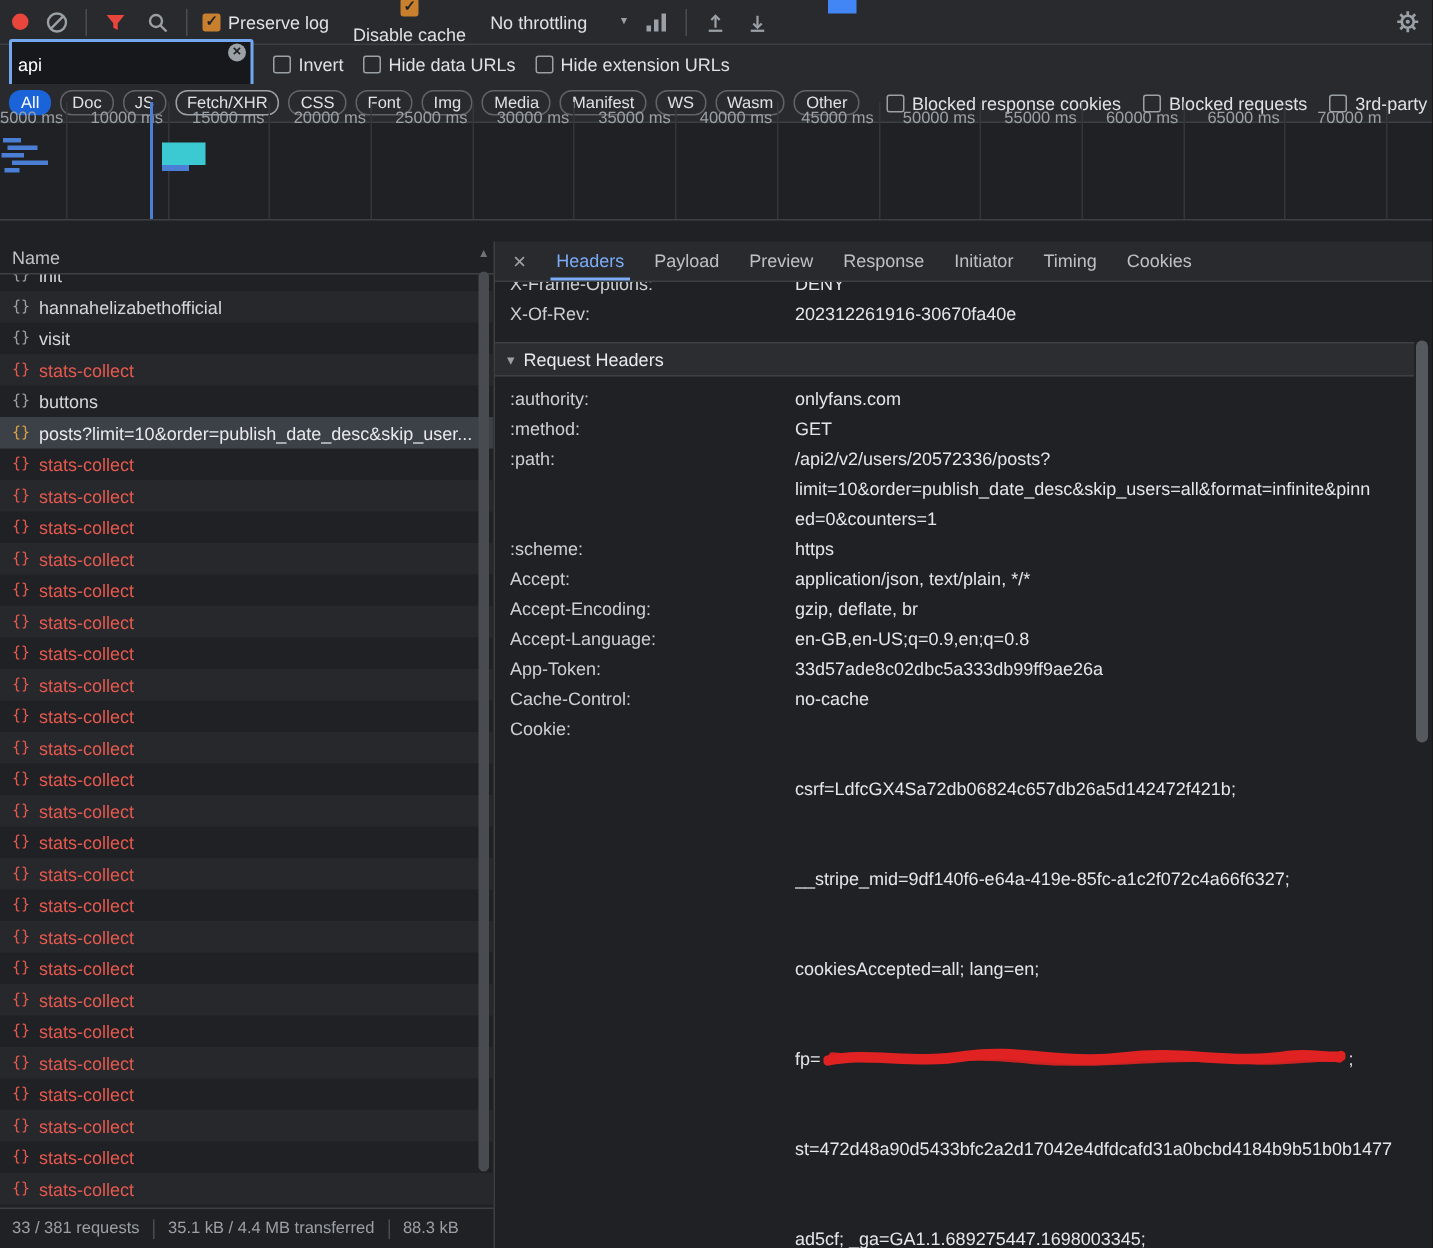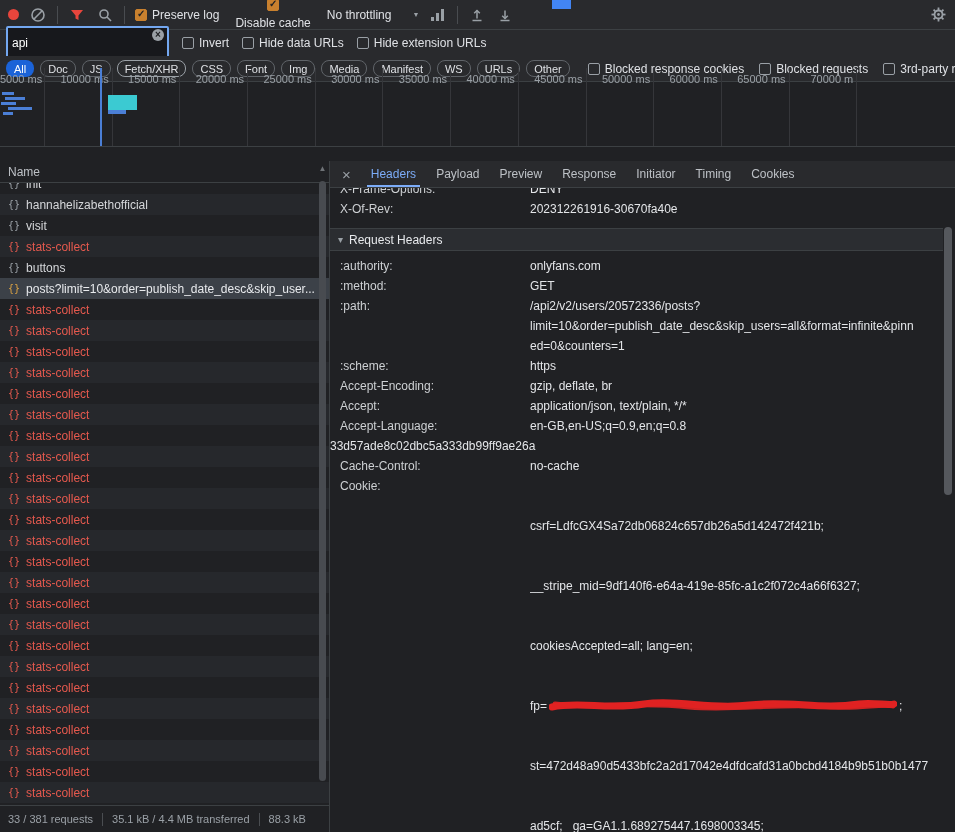--- a/index.html
+++ b/index.html
@@ -193,21 +193,21 @@
   <span class="chip">Font</span>
 
   <span class="chip">Img</span>
 
   <span class="chip">Media</span>
 
   <span class="chip">Manifest</span>
 
   <span class="chip">WS</span>
 
-  <span class="chip">URLs</span>
+  <span class="chip">Wasm</span>
 
   <span class="chip">Other</span>
 </span>
     <span class="adv-group">
       <label class="cb">
         <span class="box"></span>
         <span>Blocked response cookies</span>
       </label>
       <label class="cb">
         <span class="box"></span>
@@ -235,20 +235,21 @@
   <div class="ovcol"><span class="ovlabel">30000 ms</span></div>
 
   <div class="ovcol"><span class="ovlabel">35000 ms</span></div>
 
   <div class="ovcol"><span class="ovlabel">40000 ms</span></div>
 
   <div class="ovcol"><span class="ovlabel">45000 ms</span></div>
 
   <div class="ovcol"><span class="ovlabel">50000 ms</span></div>
 
+  <div class="ovcol"><span class="ovlabel">55000 ms</span></div>
 
   <div class="ovcol"><span class="ovlabel">60000 ms</span></div>
 
   <div class="ovcol"><span class="ovlabel">65000 ms</span></div>
 
   <div class="ovcol"><span class="ovlabel">70000 m</span></div>
 </span>
     <span class="ovbar" style="left:2px;top:24px;width:12px;"></span>
     <span class="ovbar" style="left:5px;top:29px;width:20px;"></span>
     <span class="ovbar" style="left:1px;top:34px;width:15px;"></span>
@@ -486,35 +487,36 @@
 limit=10&amp;order=publish_date_desc&amp;skip_users=all&amp;format=infinite&amp;pinn
 ed=0&amp;counters=1</div>
   </div>
 
   <div class="hrow">
     <div class="hname">:scheme:</div>
     <div class="hval">https</div>
   </div>
 
   <div class="hrow">
+    <div class="hname">Accept:</div>
+    <div class="hval">application/json, text/plain, */*</div>
+  </div>
+
+  <div class="hrow">
     <div class="hname">Accept-Encoding:</div>
     <div class="hval">gzip, deflate, br</div>
   </div>
 
   <div class="hrow">
-    <div class="hname">Accept:</div>
-    <div class="hval">application/json, text/plain, */*</div>
-  </div>
-
-  <div class="hrow">
     <div class="hname">Accept-Language:</div>
     <div class="hval">en-GB,en-US;q=0.9,en;q=0.8</div>
   </div>
 
   <div class="hrow">
+    <div class="hname">App-Token:</div>
     <div class="hval">33d57ade8c02dbc5a333db99ff9ae26a</div>
   </div>
 
   <div class="hrow">
     <div class="hname">Cache-Control:</div>
     <div class="hval">no-cache</div>
   </div>
 </div>
       <div class="hrow">
         <div class="hname">Cookie:</div>

